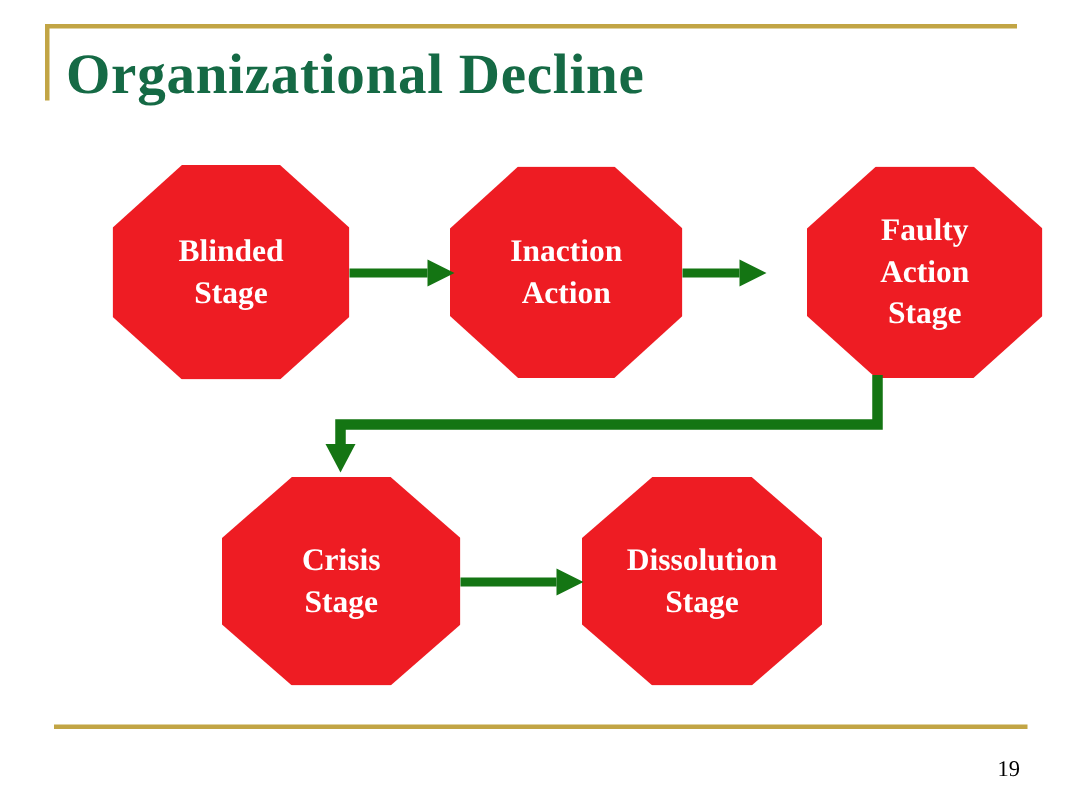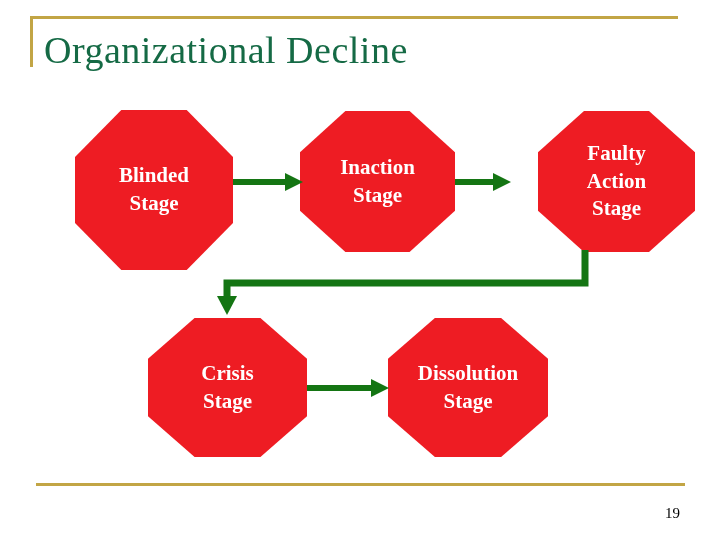--- a/index.html
+++ b/index.html
@@ -23,21 +23,21 @@
   .top-rule    { left: 30px;  top: 16px;  width: 648px; height: 3px; }
   .bracket-rule{ left: 30px;  top: 16px;  width: 3px;   height: 51px; }
   .footer-rule { left: 36px;  top: 483px; width: 649px; height: 3px; }
 
   .title {
     position: absolute;
     left: 44px;
     top: 28px;
     margin: 0;
     font-size: 38px;
-    font-weight: 400;
+    font-weight: 700;
     letter-spacing: 0.5px;
     color: var(--title-green, #156a45);
     white-space: nowrap;
   }
 
   .octagon {
     position: absolute;
     background: var(--stage-red, #ee1c23);
     clip-path: polygon(29.3% 0%, 70.7% 0%, 100% 29.3%, 100% 70.7%,
                        70.7% 100%, 29.3% 100%, 0% 70.7%, 0% 29.3%);
@@ -46,21 +46,21 @@
     justify-content: center;
     text-align: center;
   }
   .stage-label {
     color: #ffffff;
     font-weight: 700;
     font-size: 21px;
     line-height: 1.32;
     white-space: pre-line;
   }
-  .oct-blinded     { left: 75px;  top: 110px; width: 158px; height: 160px; align-items: center; }
+  .oct-blinded     { left: 75px;  top: 110px; width: 158px; height: 143px; align-items: center; }
   .oct-inaction    { left: 300px; top: 111px; width: 155px; height: 141px; }
   .oct-faulty      { left: 510px; top: 111px; width: 157px; height: 141px; margin-left: 28px; }
   .oct-crisis      { left: 148px; top: 318px; width: 159px; height: 139px; text-align: center; }
   .oct-dissolution { left: 388px; top: 318px; width: 160px; height: 139px; }
 
   .connectors {
     position: absolute;
     left: 0; top: 0;
     width: 720px;
     height: 540px;
@@ -102,21 +102,21 @@
 
   <h1 class="title">Organizational Decline</h1>
 
   <div class="octagon oct-blinded">
     <span class="stage-label">Blinded
 Stage</span>
   </div>
 
   <div class="octagon oct-inaction">
     <span class="stage-label">Inaction
-Stage</span>
+Action</span>
   </div>
 
   <div class="octagon oct-faulty">
     <span class="stage-label">Faulty
 Action
 Stage</span>
   </div>
 
   <div class="octagon oct-crisis">
     <span class="stage-label">Crisis

